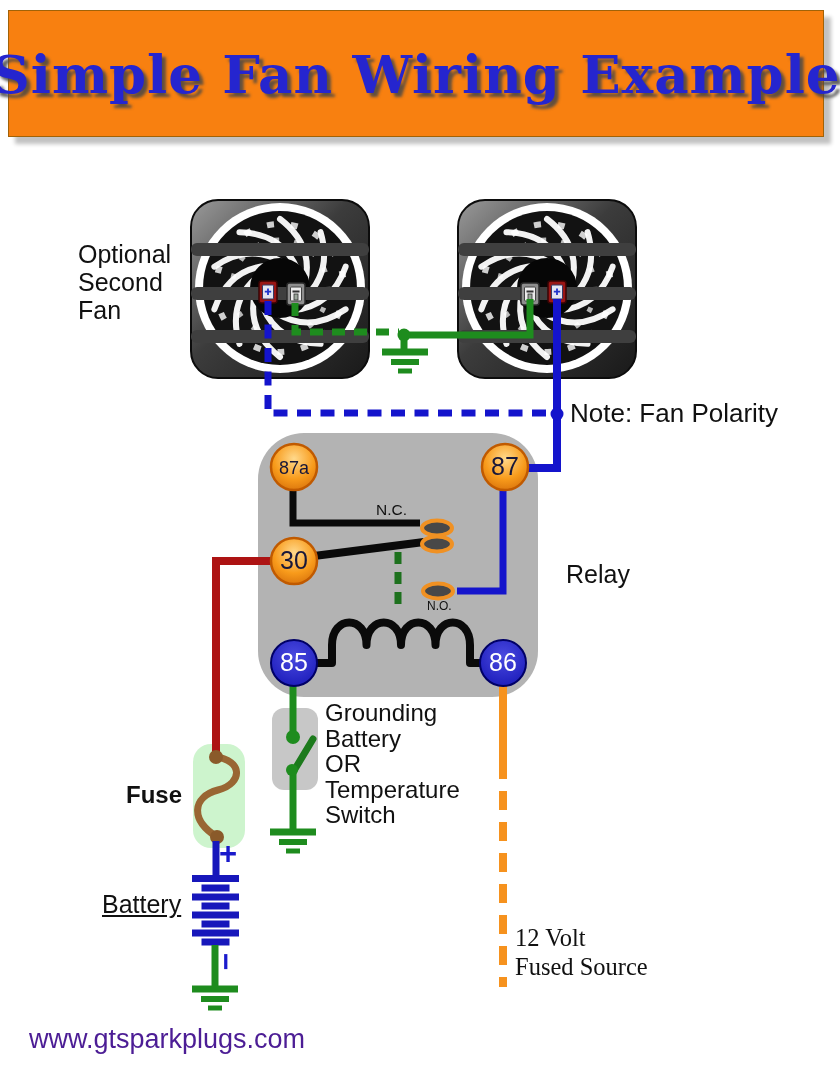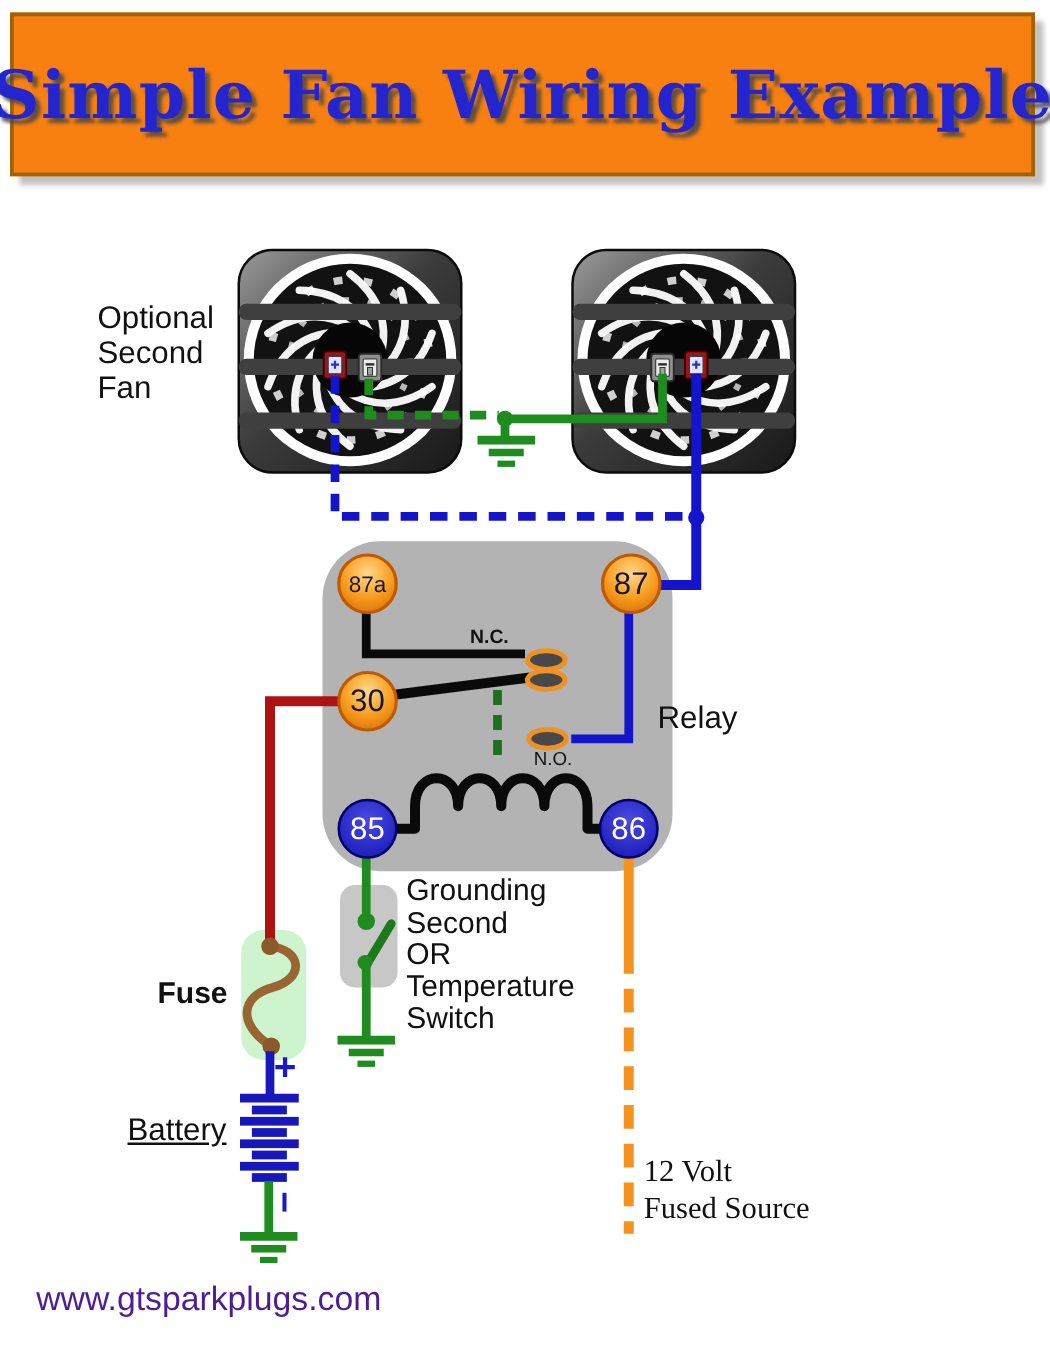--- a/index.html
+++ b/index.html
@@ -1,29 +1,29 @@
 <!DOCTYPE html>
 <html><head>
 <meta charset="utf-8">
 <style>
   html,body{margin:0;padding:0;background:#fff;}
   #stage{position:relative;width:840px;height:1087px;background:#ffffff;overflow:hidden;
          font-family:"Liberation Sans",sans-serif;}
   #banner{position:absolute;left:8px;top:10px;width:814px;height:125px;
-          background:#f88010;border:3px solid #a16207;box-shadow:7px 7px 4px #c2c2c2;
+          background:#f88010;border:1px solid #a16207;box-shadow:7px 7px 4px #c2c2c2;
           display:flex;align-items:center;justify-content:center;}
   #banner h1{margin:0;font-family:"DejaVu Serif",serif;font-weight:bold;font-size:53px;
              color:#2525cf;text-shadow:4px 4px 3px rgba(70,70,70,0.85);letter-spacing:1px;
              white-space:nowrap;}
   .lbl{position:absolute;color:#111;white-space:pre-line;line-height:1.18;}
   .lbl-optional{left:78px;top:240px;font-size:25px;line-height:28px;}
   .lbl-note{left:570px;top:398px;font-size:26px;}
-  .lbl-relay{left:526px;top:560px;font-size:25px;}
-  .lbl-nc{left:376px;top:501px;font-size:15.5px;font-weight:bold;}
-  .lbl-no{left:427px;top:599px;font-size:15px;}
+  .lbl-relay{left:566px;top:560px;font-size:25px;}
+  .lbl-nc{left:376px;top:501px;font-size:15.5px;}
+  .lbl-no{left:427px;top:599px;font-size:12px;}
   .lbl-switch{left:325px;top:700px;font-size:24px;line-height:25.5px;}
   .lbl-fuse{left:126px;top:781px;font-size:24px;font-weight:bold;}
   .lbl-battery{left:102px;top:890px;font-size:25px;text-decoration:underline;}
   .lbl-plus{left:219px;top:836px;font-size:31px;font-weight:bold;color:#1a1acc;}
   .lbl-minus{left:218px;top:944px;font-size:30px;font-weight:bold;color:#1a1acc;
              transform:rotate(90deg);}
   .lbl-source{left:515px;top:924px;font-size:24.5px;line-height:28.5px;font-family:Liberation Serif, serif;}
   .lbl-site{left:29px;top:1024px;font-size:27px;color:#4c1d95;}
   svg{position:absolute;left:0;top:0;}
 </style>
@@ -168,25 +168,26 @@
       <circle cx="294" cy="663" r="23" fill="url(#blueTerm)" stroke="#000066" stroke-width="2"></circle>
       <text x="294" y="671" text-anchor="middle" font-size="25" font-family="Liberation Sans, sans-serif" fill="#ffffff">85</text>
       <circle cx="503" cy="663" r="23" fill="url(#blueTerm)" stroke="#000066" stroke-width="2"></circle>
       <text x="503" y="671" text-anchor="middle" font-size="25" font-family="Liberation Sans, sans-serif" fill="#ffffff">86</text>
     </g>
   </svg>
 
   <div class="lbl lbl-optional">Optional
 Second
 Fan</div>
+  <div class="lbl lbl-note">Note: Fan Polarity</div>
   <div class="lbl lbl-relay">Relay</div>
   <div class="lbl lbl-nc">N.C.</div>
   <div class="lbl lbl-no">N.O.</div>
   <div class="lbl lbl-switch">Grounding
-Second
+Battery
  OR
 Temperature
 Switch</div>
   <div class="lbl lbl-fuse">Fuse</div>
   <div class="lbl lbl-battery">Battery</div>
   <div class="lbl lbl-plus">+</div>
   <div class="lbl lbl-minus">−</div>
   <div class="lbl lbl-source">12 Volt
 Fused Source</div>
   <div class="lbl lbl-site">www.gtsparkplugs.com</div>

